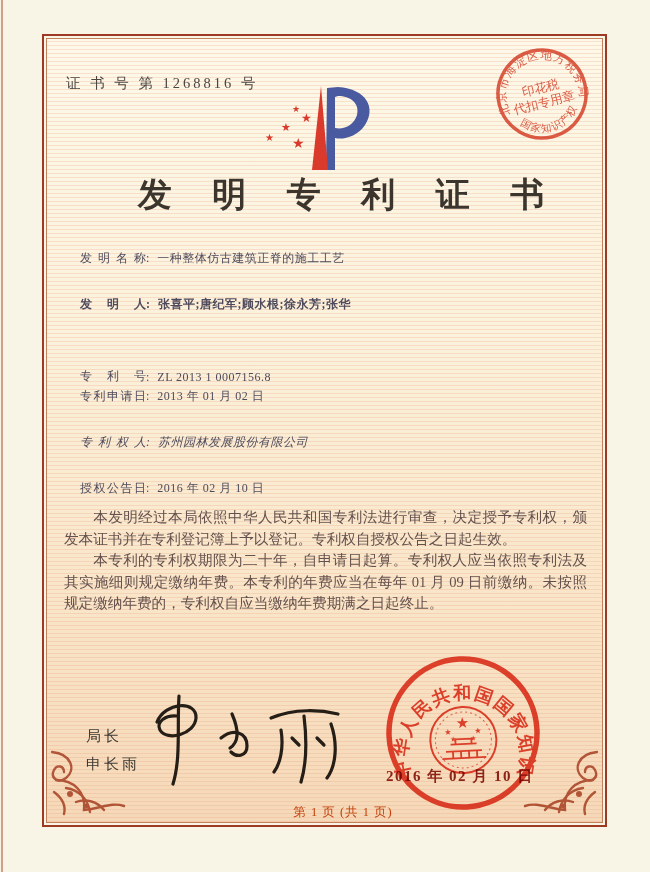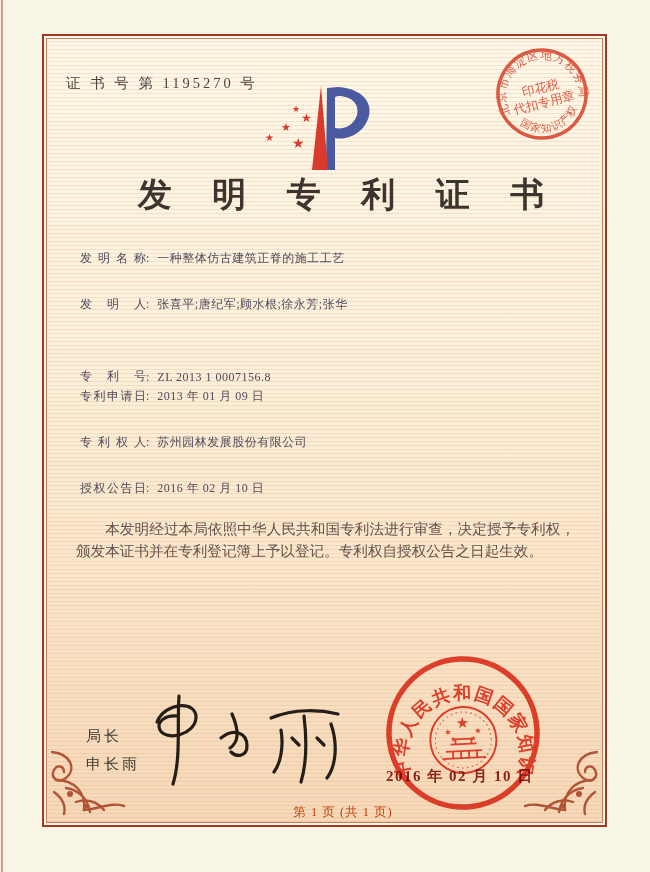--- a/index.html
+++ b/index.html
@@ -32,21 +32,21 @@
     font-size:34px;font-weight:600;letter-spacing:16px;color:#3b352e;padding-left:16px;
   }
   .field-row{left:80px;width:500px;font-size:12px;color:#4f4b5c;white-space:nowrap;}
   .flabel{display:inline-block;width:66px;text-align:justify;text-align-last:justify;vertical-align:bottom;}
   .fcolon{margin-right:8px;}
   .fvalue{letter-spacing:.5px;}
   .body-text{
     left:64px;top:507px;width:523px;color:#64504c;
   }
   .body-text p{
-    margin:12px;text-indent:2em;font-size:14.6px;line-height:21.5px;text-align:justify;
+    margin:0;text-indent:2em;font-size:14.6px;line-height:21.5px;text-align:justify;
   }
   .director{left:66px;top:722px;font-size:15px;color:#3d3833;line-height:28px;letter-spacing:3px;margin-left:20px;}
   .signature{left:135px;top:686px;mix-blend-mode:multiply;}
   .tax-seal{left:483px;top:35px;transform:rotate(-14deg);mix-blend-mode:multiply;opacity:.85;}
   .office-seal{left:378px;top:648px;mix-blend-mode:multiply;opacity:.93;transform:rotate(-3deg);}
   .seal-date{
     left:386px;top:767px;font-size:15px;color:#8e2318;letter-spacing:1.5px;font-weight:600;
   }
   .footer{
     left:0;top:804px;width:650px;text-align:center;font-size:12.5px;color:#c2410c;letter-spacing:1px;padding-left:18px;
@@ -58,21 +58,21 @@
 </style>
 </head>
 <body>
 
 <div class="edge-line"></div>
 
 <div class="frame">
   <div class="frame-bg"></div>
 </div>
 
-<div class="abs cert-number">证 书 号 第 1195270 号</div>
+<div class="abs cert-number">证 书 号 第 1268816 号</div>
 
 <svg class="abs" style="left:264px;top:82px;" width="132" height="92" viewBox="0 0 132 92">
   <path d="M63,6 L74,5 C103,7 112,26 101,43 C93,55 79,58 71,56 L71,88 L62,88 Z
            M71,15 L71,46 C80,48 90,43 93,33 C96,21 86,14 74,14 Z" fill="#4a5aa0"></path>
   <polygon points="57,4 64,88 48,88" fill="#d93a2b"></polygon>
   <g fill="#d93a2b" font-size="12">
     <text x="28" y="30" font-size="9">★</text>
     <text x="37" y="40" font-size="12">★</text>
     <text x="17" y="49" font-size="11">★</text>
     <text x="1" y="59" font-size="10">★</text>
@@ -94,38 +94,39 @@
   </text>
   <text x="59" y="57" text-anchor="middle" fill="#d8442e" font-size="12.5">印花税</text>
   <text x="59" y="72" text-anchor="middle" fill="#d8442e" font-size="12.5">代扣专用章</text>
 </svg>
 
 <div class="abs page-title">发 明 专 利 证 书</div>
 
 <div class="abs field-row" style="top:250px;">
   <span class="flabel">发明名称</span><span class="fcolon">:</span><span class="fvalue">一种整体仿古建筑正脊的施工工艺</span>
 </div>
-<div class="abs field-row" style="top:296px;">
+<div class="abs field-row" style="top:296px;font-weight:bold;">
   <span class="flabel">发明人</span><span class="fcolon">:</span><span class="fvalue">张喜平;唐纪军;顾水根;徐永芳;张华</span>
 </div>
 <div class="abs field-row" style="top:342px;margin-top:26px;">
   <span class="flabel">专利号</span><span class="fcolon">:</span><span class="fvalue">ZL 2013 1 0007156.8</span>
 </div>
 <div class="abs field-row" style="top:388px;">
-  <span class="flabel">专利申请日</span><span class="fcolon">:</span><span class="fvalue">2013 年 01 月 09 日</span>
+  <span class="flabel">专利申请日</span><span class="fcolon">:</span><span class="fvalue">2013 年 01 月 02 日</span>
 </div>
-<div class="abs field-row" style="top:434px;">
+<div class="abs field-row" style="top:434px;font-style:italic;">
   <span class="flabel">专利权人</span><span class="fcolon">:</span><span class="fvalue">苏州园林发展股份有限公司</span>
 </div>
 <div class="abs field-row" style="top:480px;">
   <span class="flabel">授权公告日</span><span class="fcolon">:</span><span class="fvalue">2016 年 02 月 10 日</span>
 </div>
 
 <div class="abs body-text">
   <p>本发明经过本局依照中华人民共和国专利法进行审查，决定授予专利权，颁发本证书并在专利登记簿上予以登记。专利权自授权公告之日起生效。</p>
+  <p>本专利的专利权期限为二十年，自申请日起算。专利权人应当依照专利法及其实施细则规定缴纳年费。本专利的年费应当在每年 01 月 09 日前缴纳。未按照规定缴纳年费的，专利权自应当缴纳年费期满之日起终止。</p>
 </div>
 
 <div class="abs director">
   <div>局长</div>
   <div>申长雨</div>
 </div>
 
 <svg class="abs signature" width="215" height="105" viewBox="0 0 215 105">
   <g fill="none" stroke="#26231f" stroke-width="3.2" stroke-linecap="round">
     <path d="M44,10 C42,40 46,72 38,98"></path>

